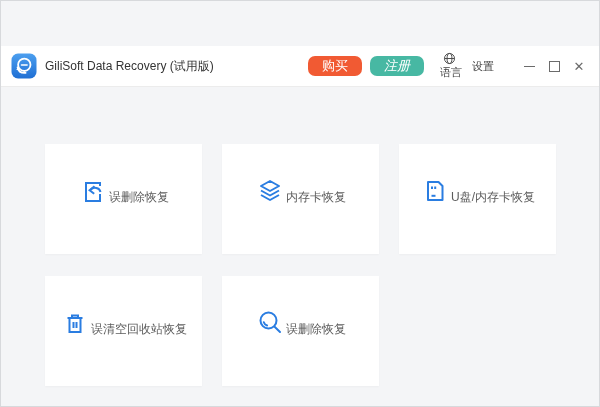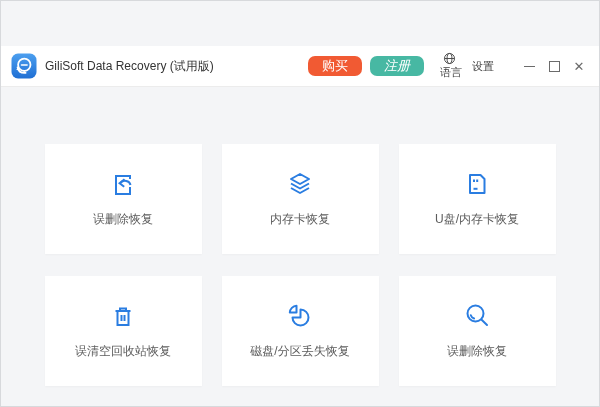--- a/index.html
+++ b/index.html
@@ -70,21 +70,21 @@
     display:grid;
     grid-template-columns:repeat(3,157px);
     grid-auto-rows:110px;
     column-gap:20px;row-gap:22px;
     justify-content:center;
     align-content:start;
   }
   .card{
     background:#ffffff;
     box-shadow:0 1px 2px rgba(0,0,0,0.03);
-    display:flex;flex-direction:column;
+    display:flex;flex-direction:row;
     align-items:center;justify-content:center;
     cursor:pointer;
     padding-bottom:4px;
   }
   .card-icon{color:var(--accent-blue);height:32px;margin-bottom:12px;}
   .card-icon svg{display:block;}
   .card-label{
     font-size:12px;color:#5c5c5c;
     text-align:center;line-height:14px;
   }
@@ -181,29 +181,20 @@
         <svg width="32" height="32" viewBox="0 0 32 32" fill="none" stroke="currentColor" stroke-width="2">
           <path d="M8.5 11 H23.5"></path>
           <path d="M13 11 V8.5 H19 V11"></path>
           <path d="M10.5 11 V25 H21.5 V11"></path>
           <path d="M14.5 15 V21 M17.5 15 V21"></path>
         </svg>
       </span>
       <span class="card-label">误清空回收站恢复</span>
     </div>
 
-    <div class="card">
-      <span class="card-icon">
-        <svg width="32" height="32" viewBox="0 0 32 32" fill="none" stroke="currentColor" stroke-width="2" stroke-linejoin="round">
-          <path d="M16.5 9.5 A8 8 0 1 1 8.5 17.5 L16.5 17.5 Z"></path>
-          <path d="M12.5 5.8 A7 7 0 0 0 5.8 12.5 L12.5 12.5 Z"></path>
-        </svg>
-      </span>
-      <span class="card-label">磁盘/分区丢失恢复</span>
-    </div>
 
     <div class="card">
       <span class="card-icon">
         <svg width="32" height="32" viewBox="0 0 32 32" fill="none" stroke="currentColor" stroke-width="2" stroke-linecap="round">
           <circle cx="14.5" cy="13.5" r="8"></circle>
           <path d="M20.6 19.8 L26 25"></path>
           <path d="M9.8 15.2 a5.3 5.3 0 0 0 3.3 3.3"></path>
         </svg>
       </span>
       <span class="card-label">误删除恢复</span>

